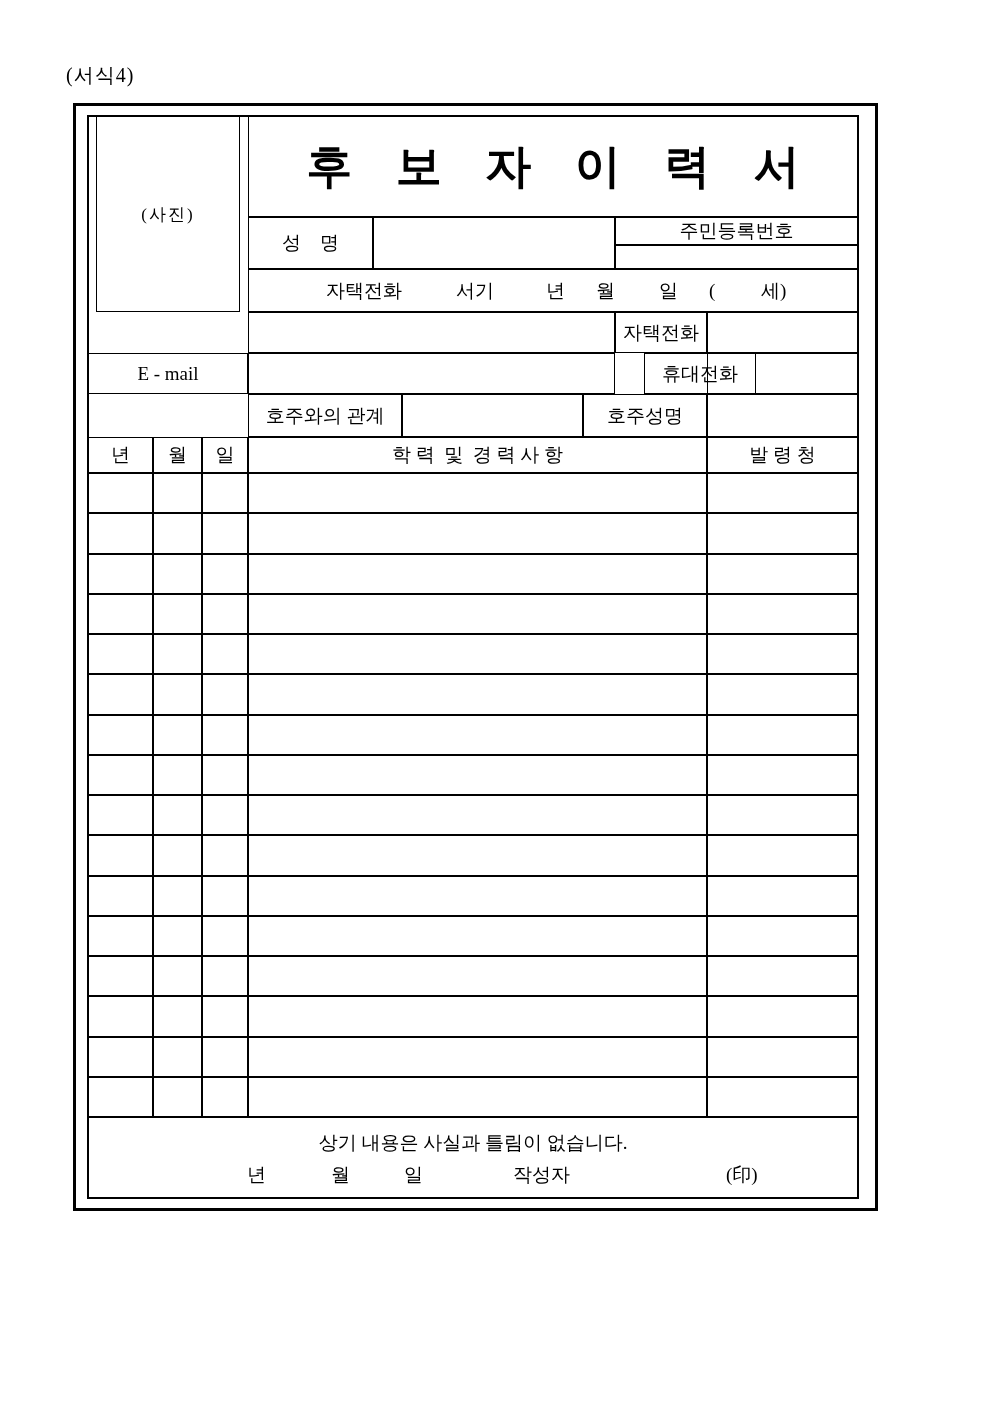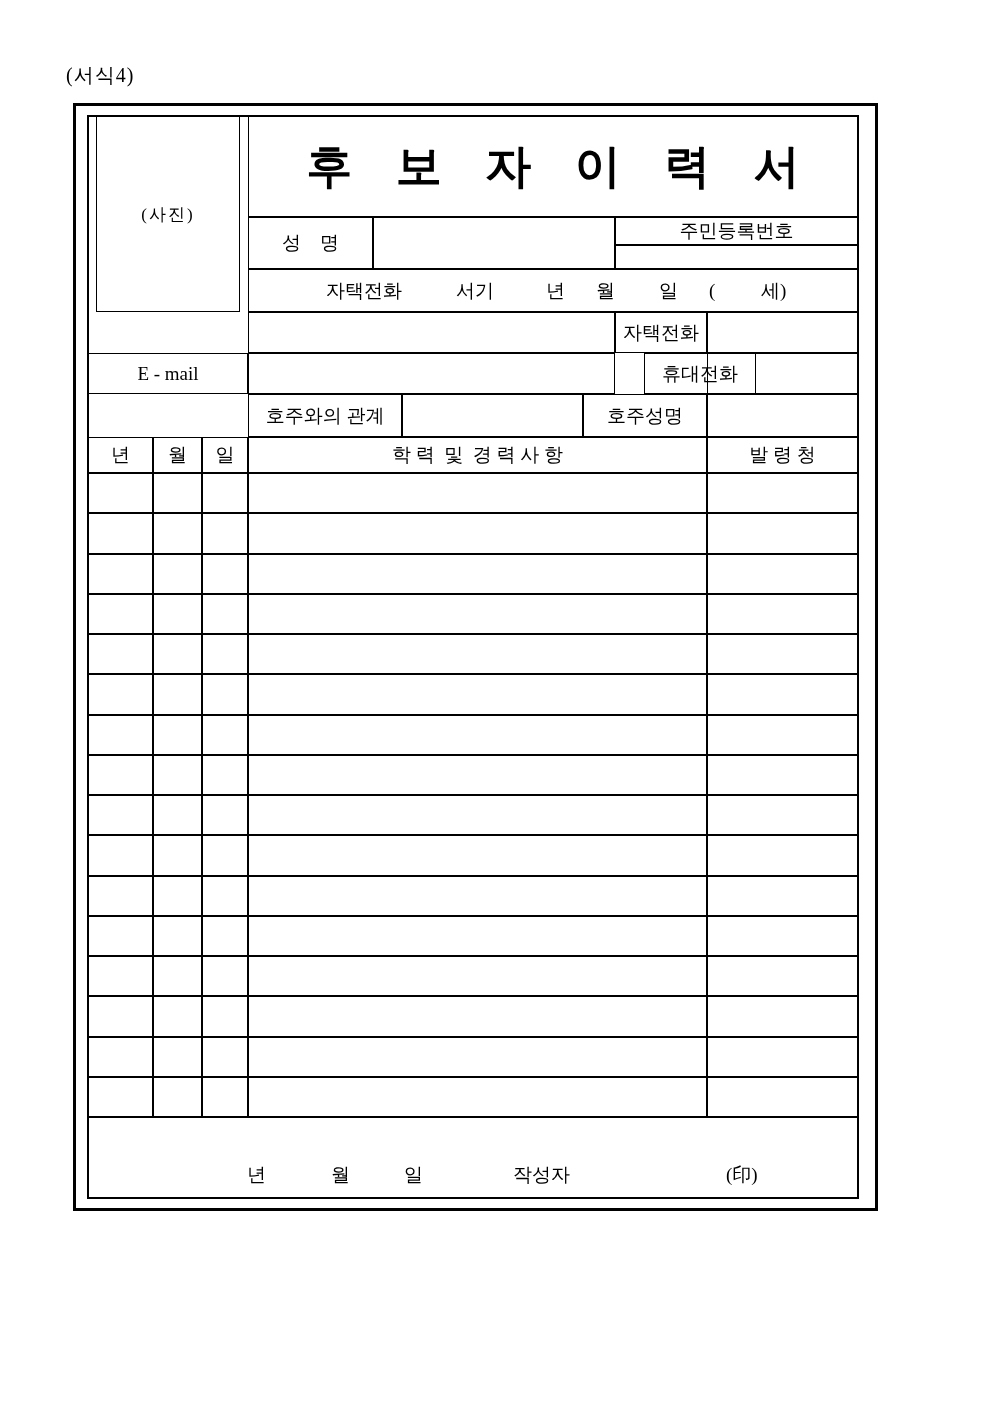--- a/index.html
+++ b/index.html
@@ -155,20 +155,21 @@
       <div class="cell" style="left: 160px; top: 920.5px; width: 459px; height: 40.25px;"></div>
       <div class="cell" style="left: 619px; top: 920.5px; width: 151px; height: 40.25px;"></div>
       <div class="cell" style="left: 0px; top: 960.75px; width: 65px; height: 40.25px;"></div>
       <div class="cell" style="left: 65px; top: 960.75px; width: 49px; height: 40.25px;"></div>
       <div class="cell" style="left: 114px; top: 960.75px; width: 46px; height: 40.25px;"></div>
       <div class="cell" style="left: 160px; top: 960.75px; width: 459px; height: 40.25px;"></div>
       <div class="cell" style="left: 619px; top: 960.75px; width: 151px; height: 40.25px;"></div>
     </div>
 
   <div class="cell" id="footer-cell" style="left:0px;top:1001px;width:770px;height:81px;">
+    <div class="fline" id="footer-line1">상기 내용은 사실과 틀림이 없습니다.</div>
     <div class="fline" id="footer-line2">
       <span class="frag" style="left:158px">년</span>
       <span class="frag" style="left:242px">월</span>
       <span class="frag" style="left:315px">일</span>
       <span class="frag" style="left:424px">작성자</span>
       <span class="frag" style="left:637px">(印)</span>
     </div>
   </div>
 </div>
 

